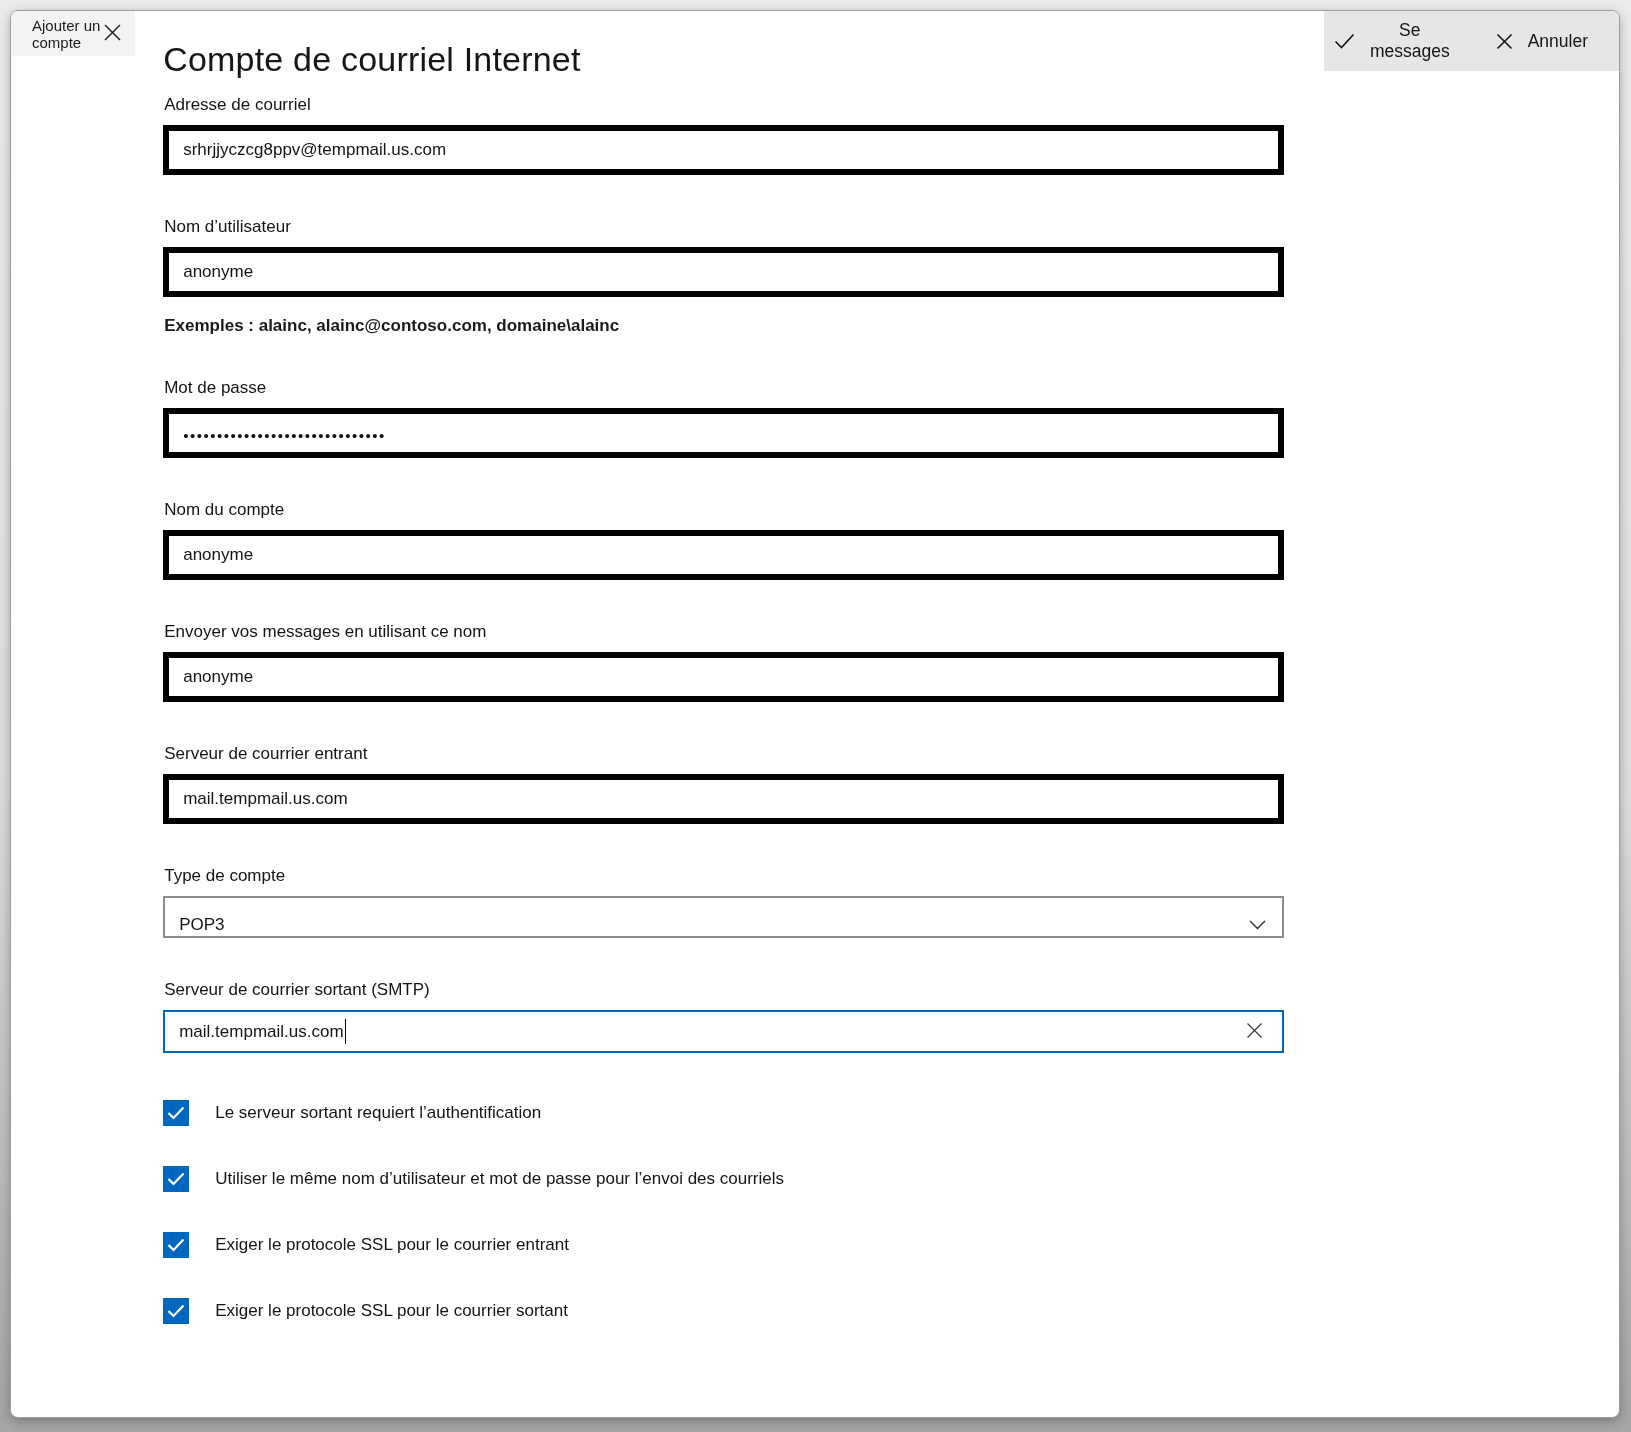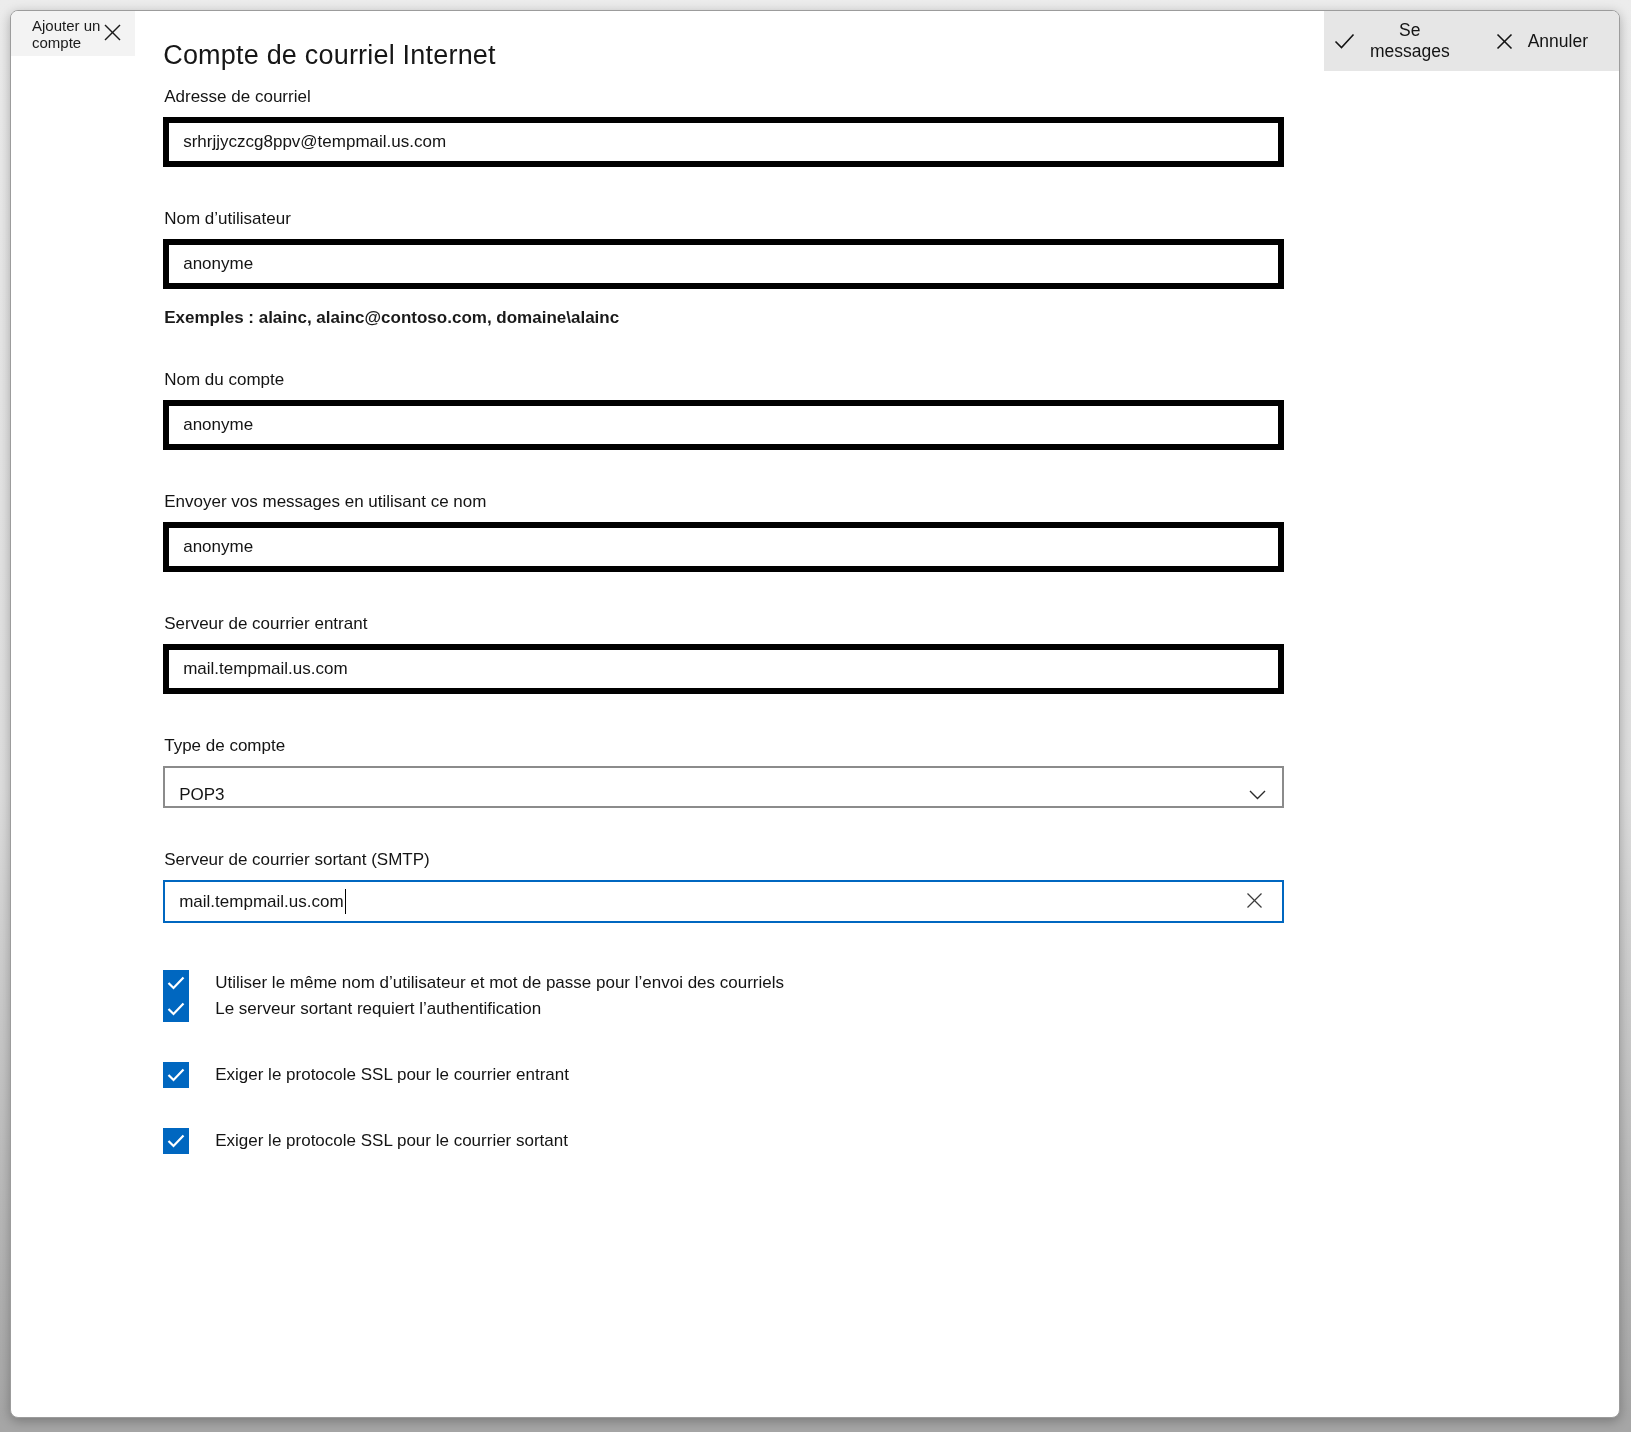--- a/index.html
+++ b/index.html
@@ -43,21 +43,21 @@
 
   .content {
     flex: 1 1 auto;
     background: #ffffff;
     padding: 0 40px 0 28px;
     overflow: hidden;
   }
 
   .heading {
     margin: 29px 0 0 0;
-    font-size: 27px;
+    font-size: 34px;
     font-weight: 400;
     color: #161616;
     letter-spacing: 0.2px;
   }
 
   .field-group { margin-top: 41px; }
   .field-group.first { margin-top: 15px; }
   .field-label {
     font-size: 17px;
     color: #141414;
@@ -194,20 +194,24 @@
       <div class="field-label">Adresse de courriel</div>
       <input class="text-input" type="text" value="srhrjjyczcg8ppv@tempmail.us.com" style="">
     </div>
 
     <div class="field-group">
       <div class="field-label">Nom d’utilisateur</div>
       <input class="text-input" type="text" value="anonyme" style="">
       <div class="hint">Exemples : alainc, alainc@contoso.com, domaine\alainc</div>
     </div>
 
+    <div class="field-group">
+      <div class="field-label">Mot de passe</div>
+      <input class="text-input password" type="text" value="••••••••••••••••••••••••••••••" style="">
+    </div>
 
     <div class="field-group">
       <div class="field-label">Nom du compte</div>
       <input class="text-input" type="text" value="anonyme" style="">
     </div>
 
     <div class="field-group">
       <div class="field-label">Envoyer vos messages en utilisant ce nom</div>
       <input class="text-input" type="text" value="anonyme" style="">
     </div>
@@ -241,36 +245,36 @@
               <line x1="1.5" y1="1.5" x2="15.5" y2="15.5" stroke="#3c3c3c" stroke-width="1.3"></line>
               <line x1="15.5" y1="1.5" x2="1.5" y2="15.5" stroke="#3c3c3c" stroke-width="1.3"></line>
             </svg>
           </span>
         </button>
       </div>
     </div>
 
     <div class="checkbox-section">
 
+      <div class="checkbox-row first">
+        <span class="checkbox-box">
+          <svg width="18" height="14" viewBox="0 0 18 14">
+            <polyline points="1.5,7 6.5,12 16.5,1.5" fill="none" stroke="#ffffff" stroke-width="2.2"></polyline>
+          </svg>
+        </span>
+        <span class="checkbox-label">Le serveur sortant requiert l’authentification</span>
+      </div>
+
       <div class="checkbox-row">
         <span class="checkbox-box">
           <svg width="18" height="14" viewBox="0 0 18 14">
             <polyline points="1.5,7 6.5,12 16.5,1.5" fill="none" stroke="#ffffff" stroke-width="2.2"></polyline>
           </svg>
         </span>
         <span class="checkbox-label">Utiliser le même nom d’utilisateur et mot de passe pour l’envoi des courriels</span>
-      </div>
-
-      <div class="checkbox-row first">
-        <span class="checkbox-box">
-          <svg width="18" height="14" viewBox="0 0 18 14">
-            <polyline points="1.5,7 6.5,12 16.5,1.5" fill="none" stroke="#ffffff" stroke-width="2.2"></polyline>
-          </svg>
-        </span>
-        <span class="checkbox-label">Le serveur sortant requiert l’authentification</span>
       </div>
 
       <div class="checkbox-row">
         <span class="checkbox-box">
           <svg width="18" height="14" viewBox="0 0 18 14">
             <polyline points="1.5,7 6.5,12 16.5,1.5" fill="none" stroke="#ffffff" stroke-width="2.2"></polyline>
           </svg>
         </span>
         <span class="checkbox-label">Exiger le protocole SSL pour le courrier entrant</span>
       </div>

